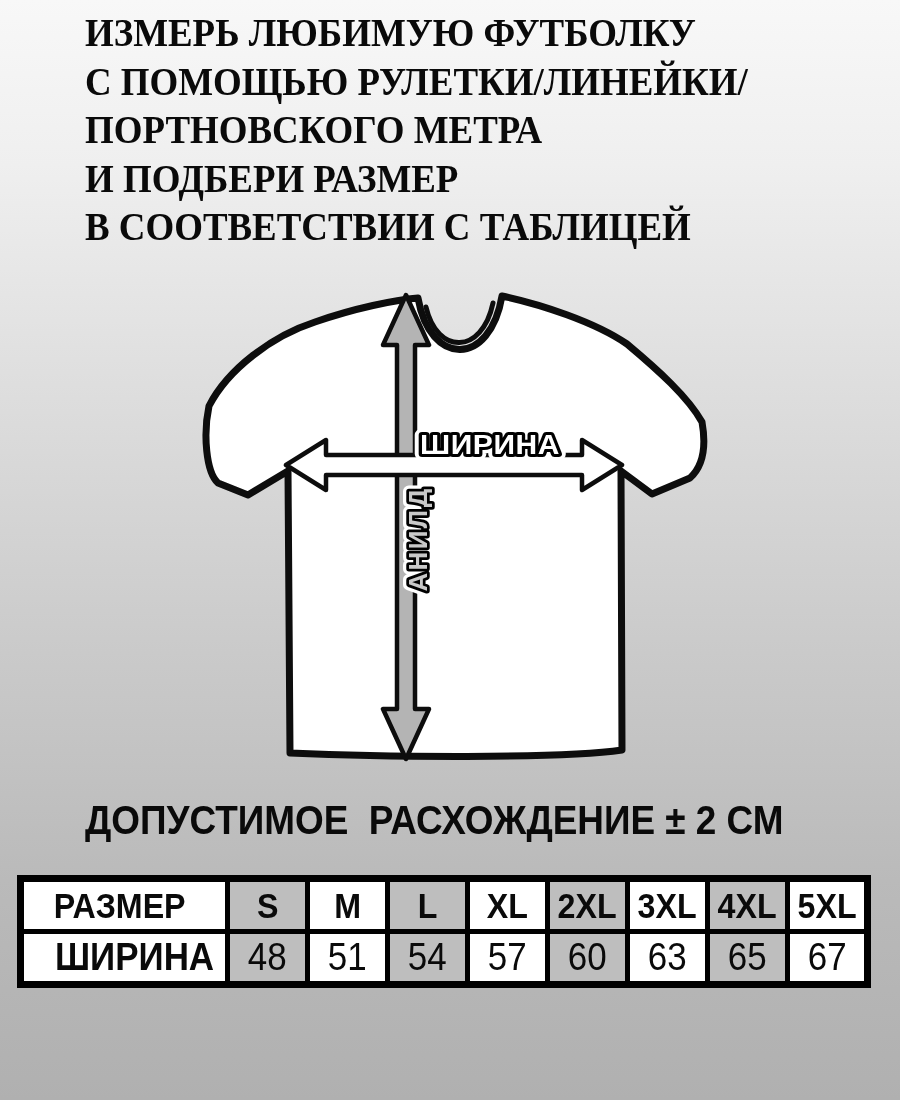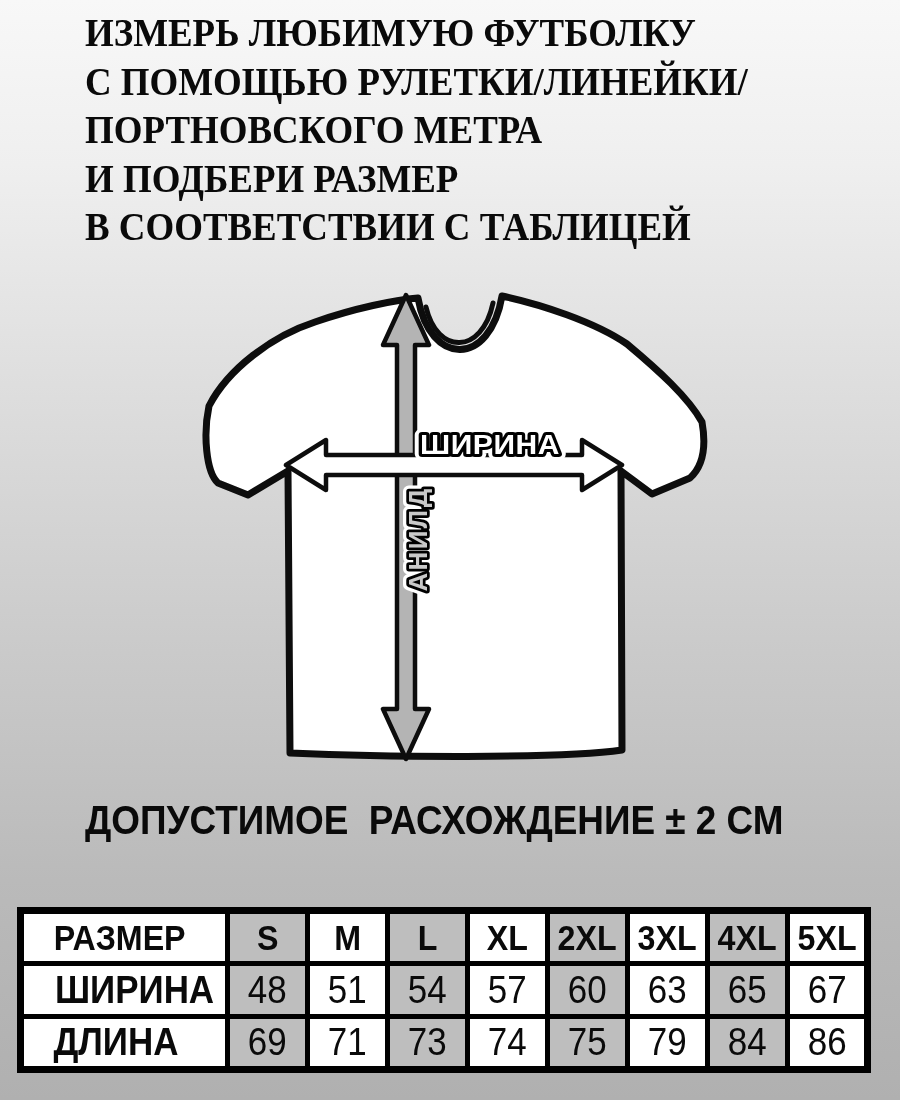--- a/index.html
+++ b/index.html
@@ -35,21 +35,21 @@
 
   
   .tolerance {
     position:absolute; left:85px; top:797px;
     font-size:41px; font-weight:700; color:#0a0a0a; white-space:pre;
     transform:scaleX(0.9); transform-origin:0 0;
   }
 
   
   .size-table {
-    position:absolute; left:17px; top:907px;
+    position:absolute; left:17px; top:875px;
     border-collapse:collapse; background:#701a75; border:7px solid #000;
   }
   .size-table td {
     border:5px solid #000; height:53px; text-align:center; vertical-align:middle;
     background:#ffffff; color:#0a0a0a;
   }
   .size-table td.lab { width:207px; text-align:left; padding-left:24px; }
   .size-table td.col { width:80px; }
   .size-table td.g   { background:#bebebe; }
   .sq  { display:inline-block; transform:scaleX(0.92); white-space:nowrap; }
@@ -131,25 +131,14 @@
     <td class="lab"><span class="sq" style="font-weight:700">ШИРИНА</span></td>
     <td class="col g"><span class="sq">48</span></td>
     <td class="col"><span class="sq">51</span></td>
     <td class="col g"><span class="sq">54</span></td>
     <td class="col"><span class="sq">57</span></td>
     <td class="col g"><span class="sq">60</span></td>
     <td class="col"><span class="sq">63</span></td>
     <td class="col g"><span class="sq">65</span></td>
     <td class="col"><span class="sq">67</span></td>
   </tr>
-  <tr class="num">
-    <td class="lab"><span class="sq" style="font-weight:700">ДЛИНА</span></td>
-    <td class="col g"><span class="sq">69</span></td>
-    <td class="col"><span class="sq">71</span></td>
-    <td class="col g"><span class="sq">73</span></td>
-    <td class="col"><span class="sq">74</span></td>
-    <td class="col g"><span class="sq">75</span></td>
-    <td class="col"><span class="sq">79</span></td>
-    <td class="col g"><span class="sq">84</span></td>
-    <td class="col"><span class="sq">86</span></td>
-  </tr>
 </tbody>
   </table>
 
 </body></html>

